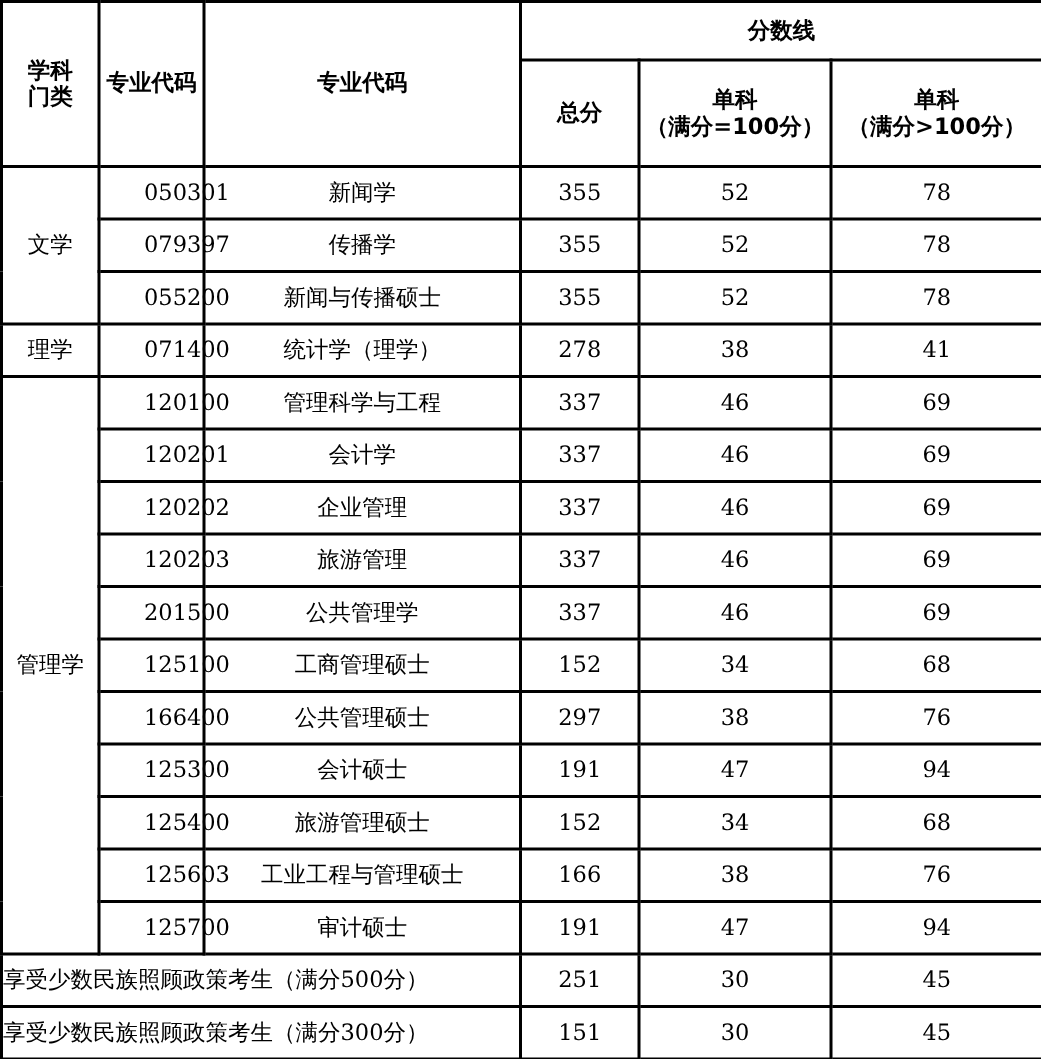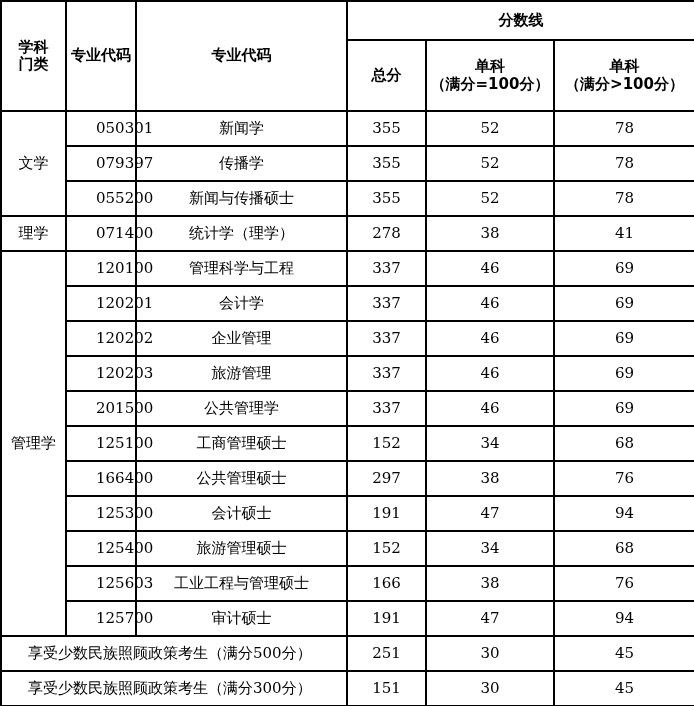--- a/index.html
+++ b/index.html
@@ -22,21 +22,21 @@
     th {
       font-family: "DejaVu Sans", "Liberation Sans", sans-serif;
       font-weight: bold;
       font-size: 15px;
     }
     tr.head1 th { height: 37px; }
     tr.head2 th { height: 69px; }
     tr.data td { height: 33px; }
     td.code { text-align: right; padding-left: 29px; }
     td.name { }
-    td.merged-label { text-align: left; padding-left: 26px; }
+    td.merged-label { text-align: left; }
     .stack { display: block; }
   </style>
 </head>
 <body>
 
 <table>
   <colgroup>
     <col style="width:65px">
     <col style="width:70px">
     <col style="width:211px">

